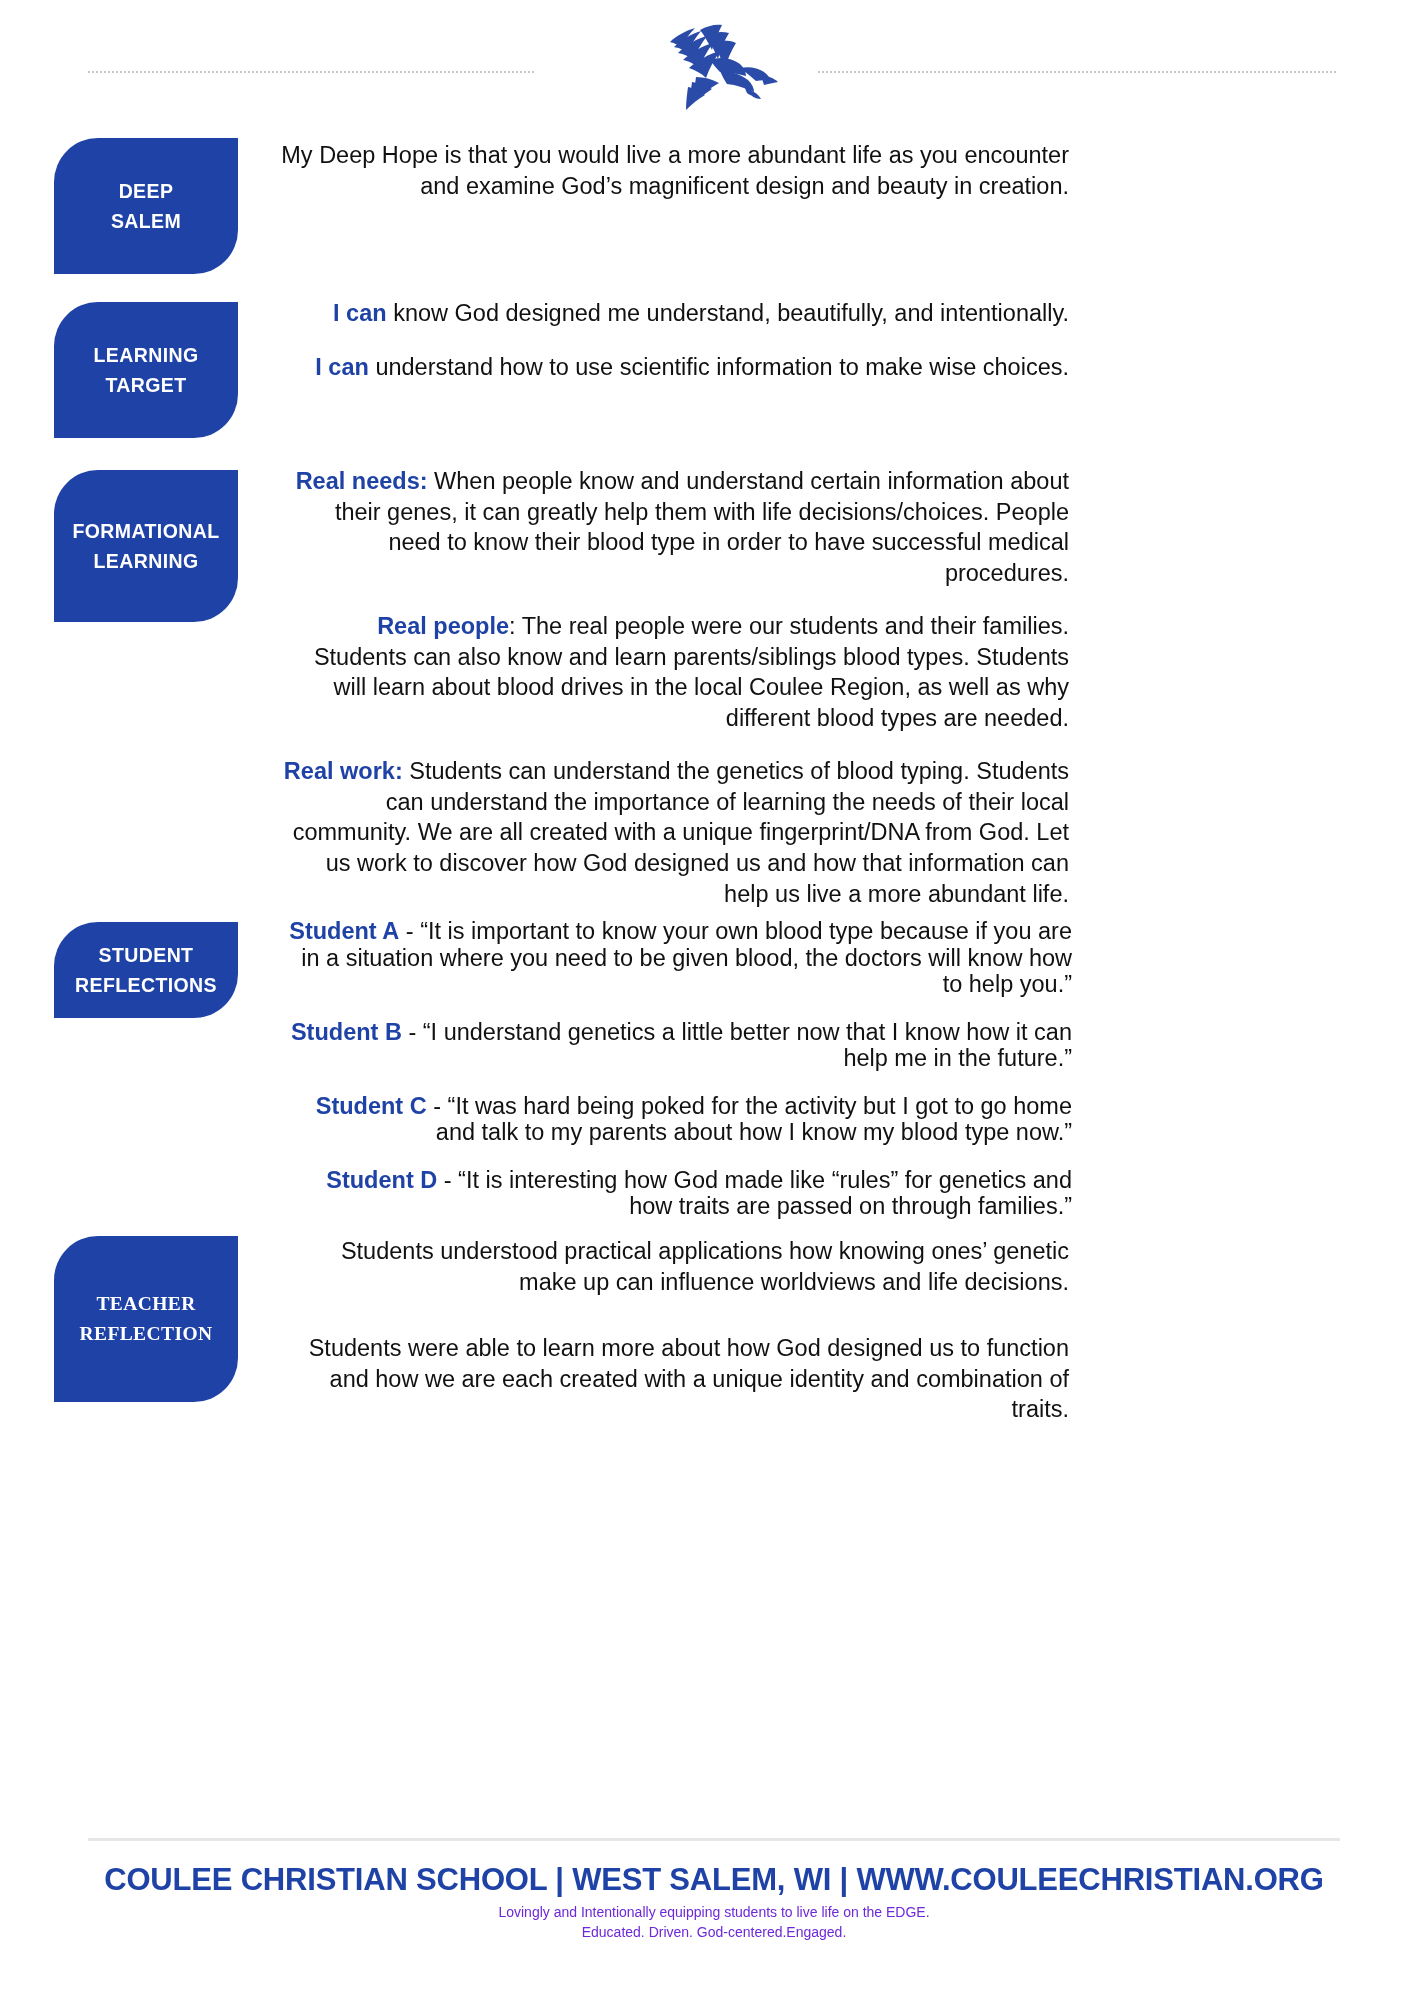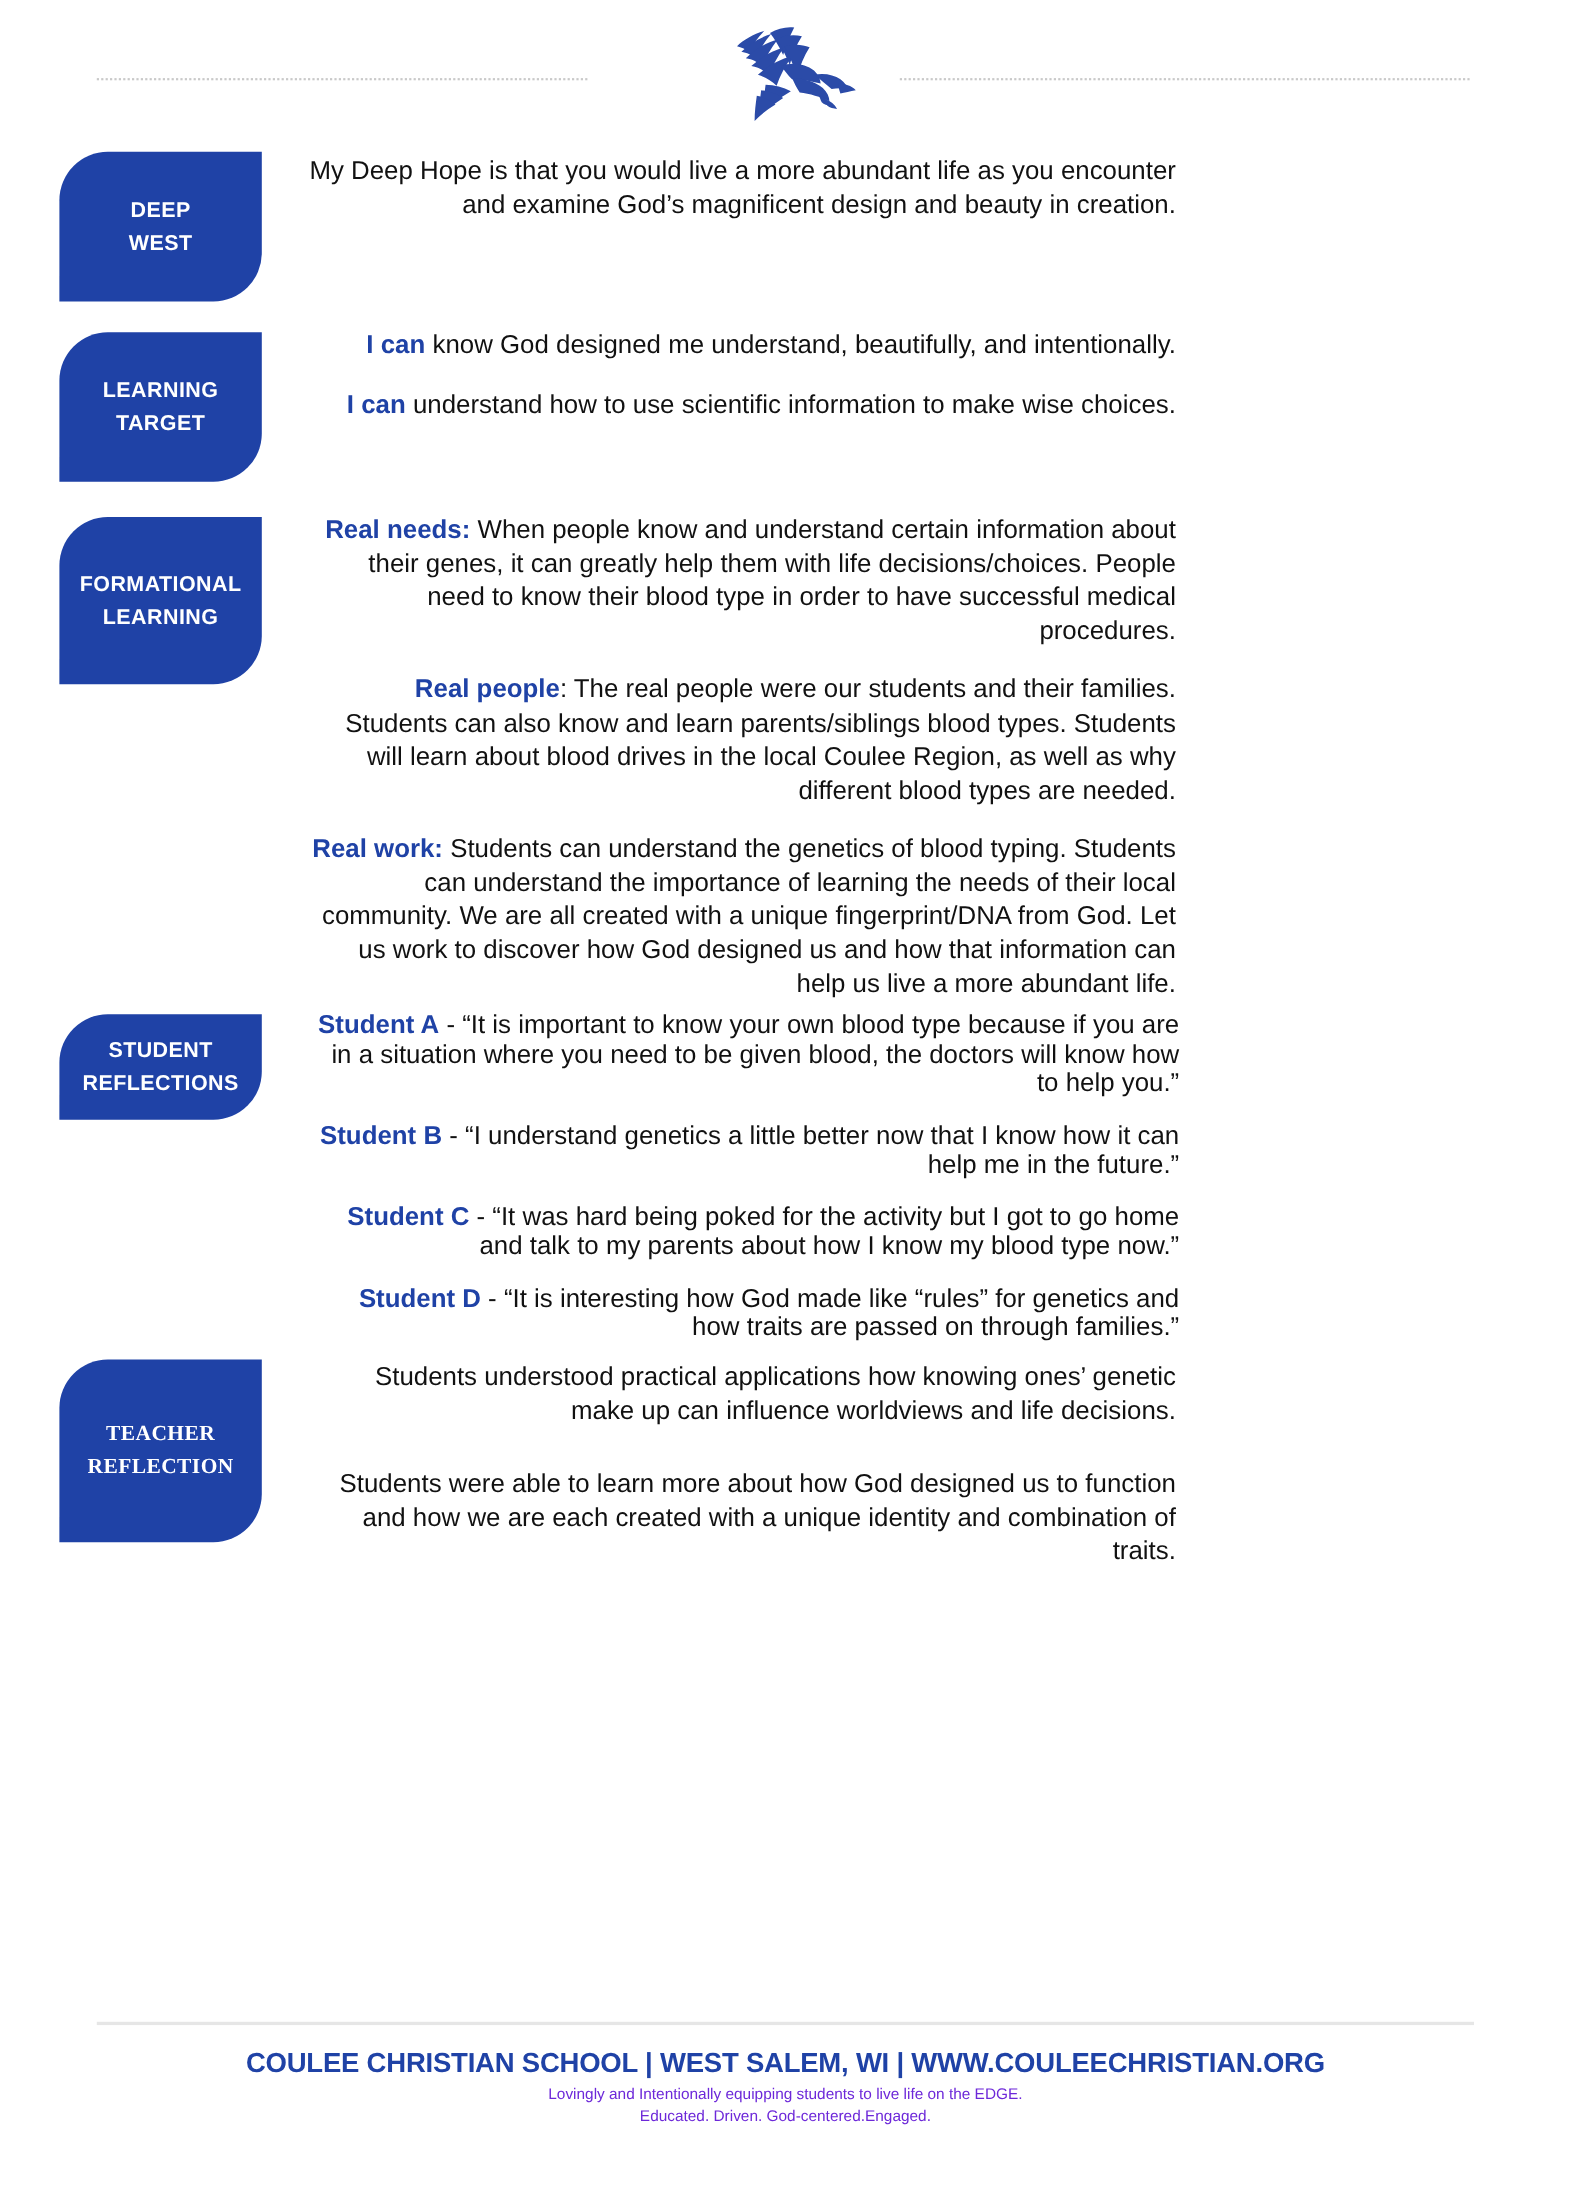--- a/index.html
+++ b/index.html
@@ -107,21 +107,21 @@
   }
   .footer {
     position: absolute;
     left: 0;
     top: 1858px;
     width: 1428px;
     text-align: center;
   }
   .footer-title {
     color: #1F42A6;
-    font-size: 25px;
+    font-size: 31px;
     font-weight: 700;
     letter-spacing: -0.2px;
     line-height: 1.45;
   }
   .footer-sub {
     color: #6d28d9;
     font-size: 14px;
     font-weight: 400;
     line-height: 1.42;
   }
@@ -161,21 +161,21 @@
         <path d="M56 63 C64 63 72 65 79 69 C71 74 62 79 54 85 C54 78 55 70 56 63 Z"></path>
         <path d="M52 68 C59 69 66 71 72 75 C65 80 57 85 50 91 C50 83 51 75 52 68 Z"></path>
         <path d="M48 73 C54 74 60 77 65 81 C58 85 52 90 46 96 C46 88 47 80 48 73 Z"></path>
       </g>
     </svg>
   </div>
 
   <div class="section" style="top:134px;">
     <div class="tab" style="top:4px; height:136px;">
       <span class="tab-line">DEEP</span>
-      <span class="tab-line">WEST</span>
+      <span class="tab-line">SALEM</span>
     </div>
     <div class="body-col" style="top:6px;">
       <p class="para">
         <span>My Deep Hope is that you would live a more abundant life as you encounter and examine God’s magnificent design and beauty in creation.</span>
       </p>
     </div>
   </div>
 
   <div class="section" style="top:298px;">
     <div class="tab" style="top:4px; height:136px;">

